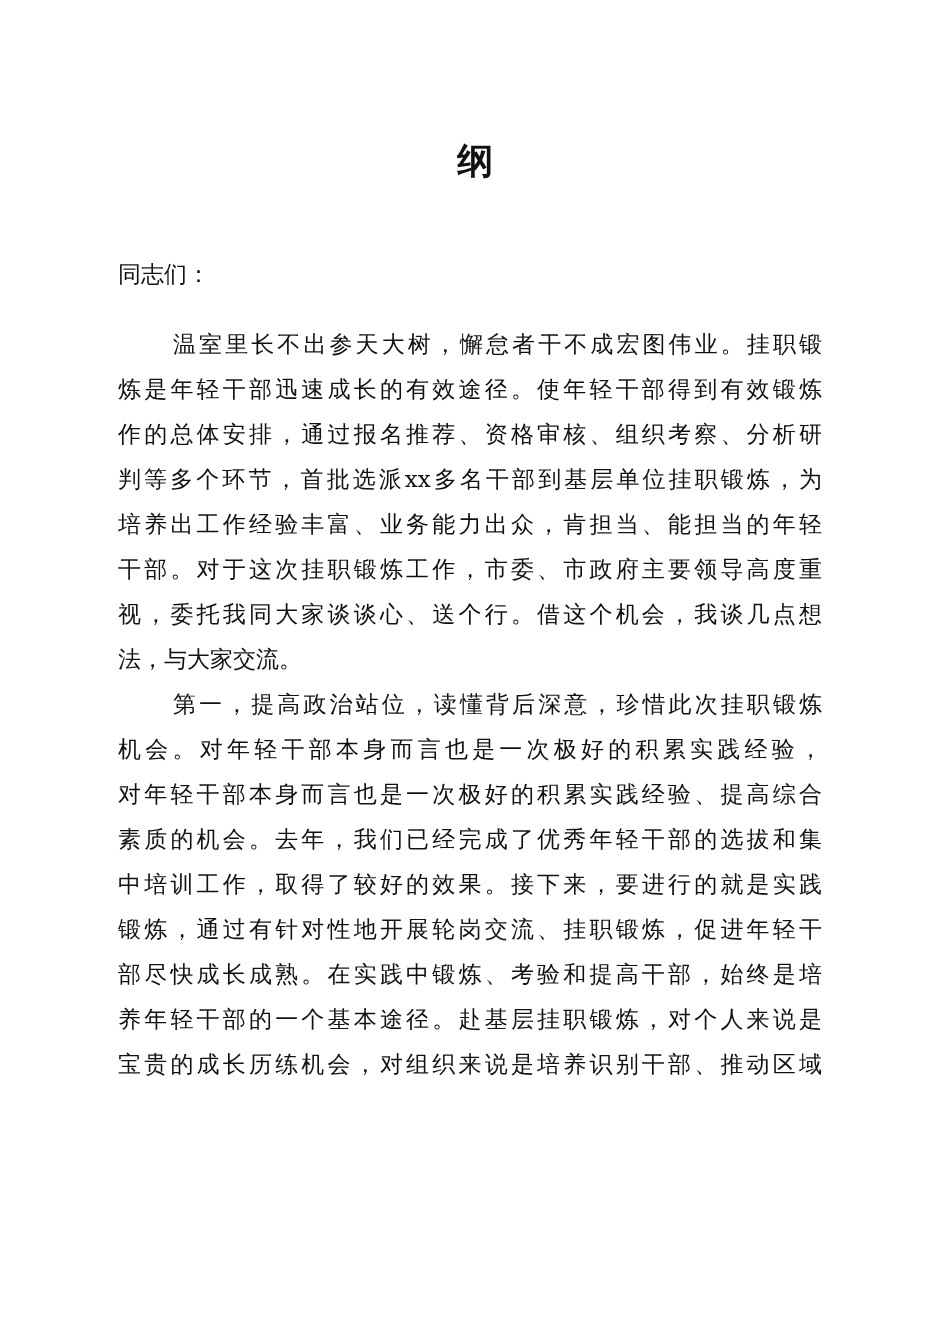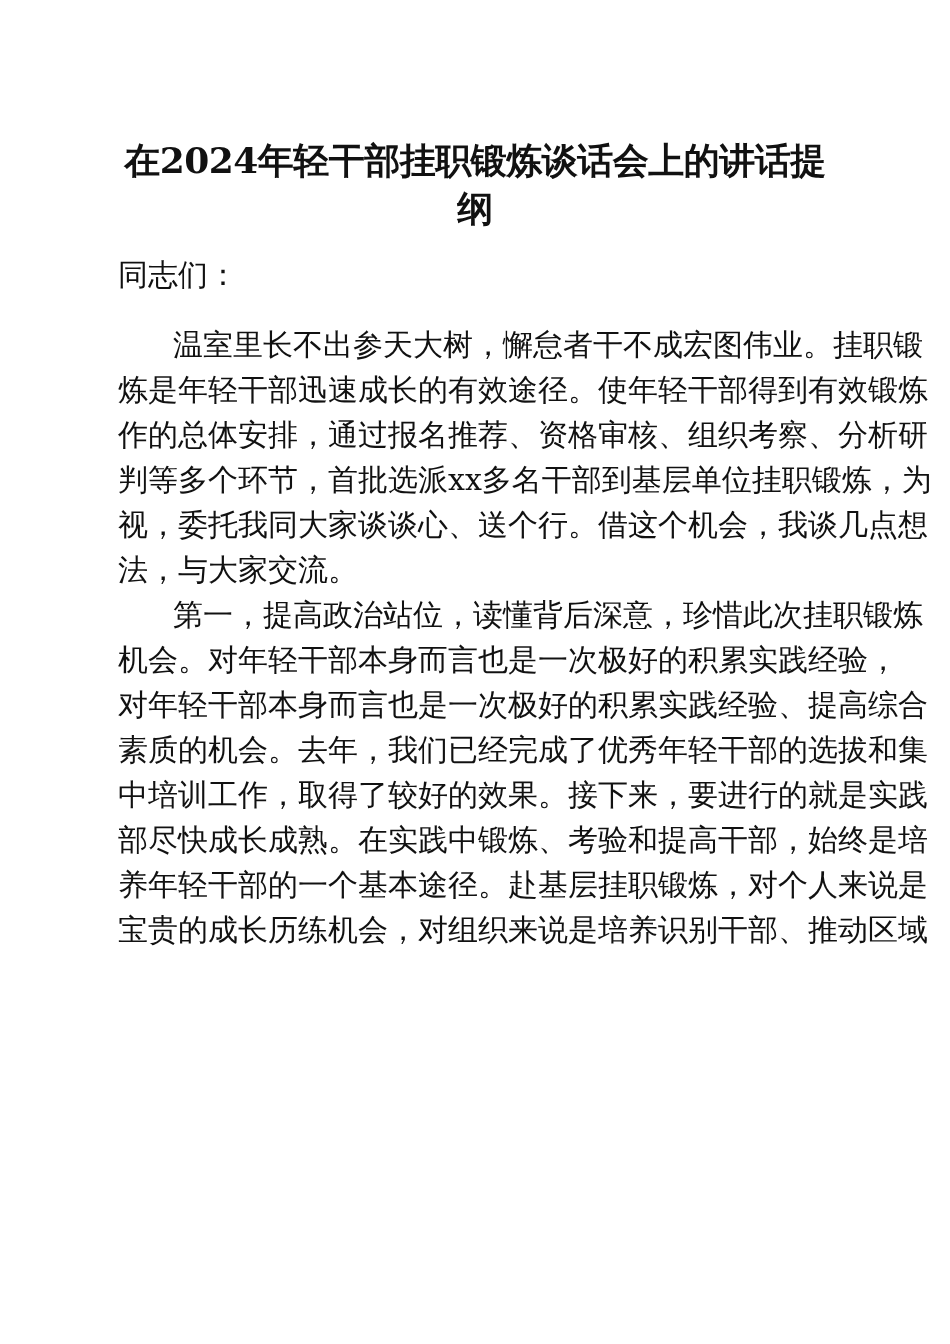--- a/index.html
+++ b/index.html
@@ -2,50 +2,52 @@
 <html><head>
 <meta charset="utf-8">
 <style>
   html, body { margin: 0; padding: 0; background: #ffffff; }
   body { width: 950px; height: 1344px; position: relative; overflow: hidden;
          font-family: "DejaVu Serif", "Liberation Serif", serif; color: #111; }
   .title { position: absolute; left: 100px; width: 750px; top: 136px;
            text-align: center; font-weight: bold; font-size: 36px; line-height: 48px;
            font-family: "DejaVu Serif", "Liberation Serif", serif; letter-spacing: -0.5px; }
   .body-text { position: absolute; left: 118px; width: 704px; top: 252px; }
-  .line { height: 45px; line-height: 45px; font-size: 30px; white-space: nowrap;
+  .line { height: 45px; line-height: 45px; font-size: 23px; white-space: nowrap;
           text-align: justify; text-align-last: justify; letter-spacing: 0; }
   .line.last { text-align-last: left; }
   .indent { padding-left: 55px; }
   .bold { font-weight: normal; }
 </style>
 </head>
 <body>
 
 <div class="title">
-  <div>在2024年轻干部挂职锻炼谈话会上的讲话提</div>
   <div>纲</div>
 </div>
 
 <div class="body-text">
   <div class="line last">同志们：</div>
   <div style="height:25px"></div>
 
   <div>
     <div class="line indent">温室里长不出参天大树，懈怠者干不成宏图伟业。挂职锻</div>
     <div class="line">炼是年轻干部迅速成长的有效途径。使年轻干部得到有效锻炼</div>
     <div class="line">作的总体安排，通过报名推荐、资格审核、组织考察、分析研</div>
     <div class="line">判等多个环节，首批选派xx多名干部到基层单位挂职锻炼，为</div>
+    <div class="line">培养出工作经验丰富、业务能力出众，肯担当、能担当的年轻</div>
+    <div class="line">干部。对于这次挂职锻炼工作，市委、市政府主要领导高度重</div>
     <div class="line">视，委托我同大家谈谈心、送个行。借这个机会，我谈几点想</div>
     <div class="line last">法，与大家交流。</div>
   </div>
 
   <div>
     <div class="line indent bold">第一，提高政治站位，读懂背后深意，珍惜此次挂职锻炼</div>
     <div class="line"><span class="bold">机会。</span><span>对年轻干部本身而言也是一次极好的积累实践经验，</span></div>
     <div class="line">对年轻干部本身而言也是一次极好的积累实践经验、提高综合</div>
     <div class="line">素质的机会。去年，我们已经完成了优秀年轻干部的选拔和集</div>
     <div class="line">中培训工作，取得了较好的效果。接下来，要进行的就是实践</div>
+    <div class="line">锻炼，通过有针对性地开展轮岗交流、挂职锻炼，促进年轻干</div>
     <div class="line">部尽快成长成熟。在实践中锻炼、考验和提高干部，始终是培</div>
     <div class="line">养年轻干部的一个基本途径。赴基层挂职锻炼，对个人来说是</div>
     <div class="line">宝贵的成长历练机会，对组织来说是培养识别干部、推动区域</div>
   </div>
 </div>
 
 </body></html>

